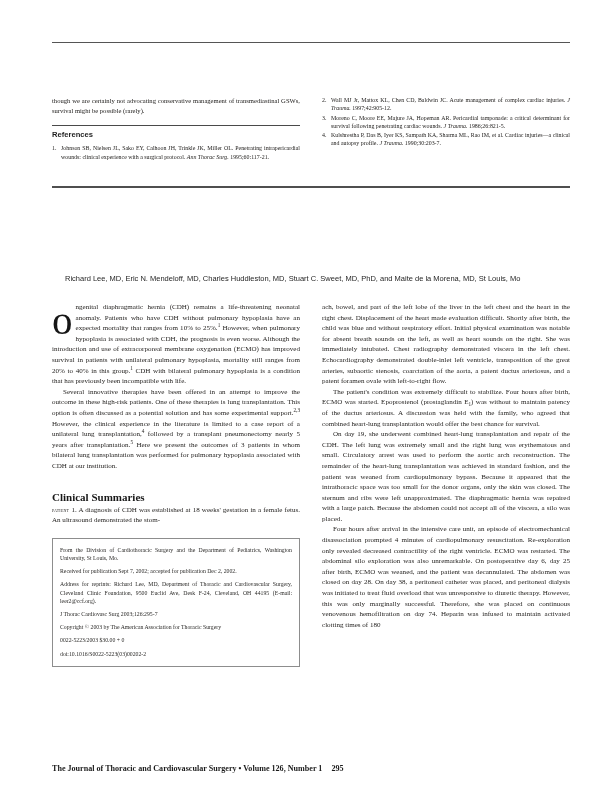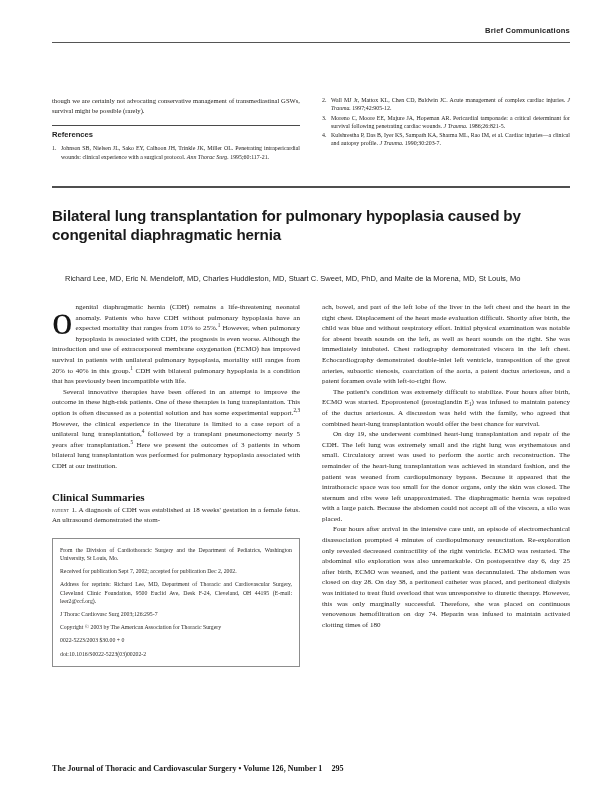--- a/index.html
+++ b/index.html
@@ -205,21 +205,20 @@
     font-size: 8.1px;
     color: #1b1b1b;
   }
   .footer .pageno { margin-left: 9px; }
 </style>
 </head>
 <body>
 
 <div class="page">
 
-  <div class="running-head">Brief Communications</div>
   <div class="rule-head"></div>
 
   <div class="top-area">
     <div class="top-col">
       <p class="tail-par">though we are certainly not advocating conservative management of transmediastinal GSWs, survival might be possible (rarely).</p>
       <div class="rule-refs"></div>
       <p class="refs-title">References</p>
       <p class="ref-item">
         <span class="ref-num">1.</span><span>Johnson SB, Nielsen JL, Sako EY, Calhoon JH, Trinkle JK, Miller OL.</span>
         <span>Penetrating intrapericardial wounds: clinical experience with a surgical protocol.</span>
@@ -244,21 +243,20 @@
         <span class="ref-num">4.</span><span>Kulshrestha P, Das B, Iyer KS, Sampath KA, Sharma ML, Rao IM, et al.</span>
         <span>Cardiac injuries—a clinical and autopsy profile.</span>
         <i>J Trauma.</i>
         <span>1990;30:203-7.</span>
       </p>
     </div>
   </div>
 
   <div class="rule-article"></div>
 
-  <h1 class="article-title">Bilateral lung transplantation for pulmonary hypoplasia caused by congenital diaphragmatic hernia</h1>
   <p class="article-authors">Richard Lee, MD, Eric N. Mendeloff, MD, Charles Huddleston, MD, Stuart C. Sweet, MD, PhD, and Maite de la Morena, MD, St Louis, Mo</p>
 
   <div class="body-cols">
 
     <div class="col">
       <p class="par dropcap-par"><span>ongenital diaphragmatic hernia (CDH) remains a life-threatening neonatal anomaly. Patients who have CDH without pulmonary hypoplasia have an expected mortality that ranges from 10% to 25%.</span><sup>1</sup><span> However, when pulmonary hypoplasia is associated with CDH, the prognosis is even worse. Although the introduction and use of extracorporeal membrane oxygenation (ECMO) has improved survival in patients with unilateral pulmonary hypoplasia, mortality still ranges from 20% to 40% in this group.</span><sup>1</sup><span> CDH with bilateral pulmonary hypoplasia is a condition that has previously been incompatible with life.</span></p>
 
       <p class="par indent"><span>Several innovative therapies have been offered in an attempt to improve the outcome in these high-risk patients. One of these therapies is lung transplantation. This option is often discussed as a potential solution and has some experimental support.</span><sup>2,3</sup><span> However, the clinical experience in the literature is limited to a case report of a unilateral lung transplantation,</span><sup>4</sup><span> followed by a transplant pneumonectomy nearly 5 years after transplantation.</span><sup>5</sup><span> Here we present the outcomes of 3 patients in whom bilateral lung transplantation was performed for pulmonary hypoplasia associated with CDH at our institution.</span></p>
 
       <h2 class="section-head">Clinical Summaries</h2>
@@ -271,21 +269,21 @@
         <p class="fn-par">Address for reprints: Richard Lee, MD, Department of Thoracic and Cardiovascular Surgery, Cleveland Clinic Foundation, 9500 Euclid Ave, Desk F-24, Cleveland, OH 44195 (E-mail: leer2@ccf.org).</p>
         <p class="fn-par fn-plain">J Thorac Cardiovasc Surg 2003;126:295-7</p>
         <p class="fn-par fn-plain">Copyright © 2003 by The American Association for Thoracic Surgery</p>
         <p class="fn-par fn-plain">0022-5223/2003 $30.00 + 0</p>
         <p class="fn-par fn-plain">doi:10.1016/S0022-5223(03)00202-2</p>
       </div>
     </div>
 
     <div class="col">
       <p class="par">ach, bowel, and part of the left lobe of the liver in the left chest and the heart in the right chest. Displacement of the heart made evaluation difficult. Shortly after birth, the child was blue and without respiratory effort. Initial physical examination was notable for absent breath sounds on the left, as well as heart sounds on the right. She was immediately intubated. Chest radiography demonstrated viscera in the left chest. Echocardiography demonstrated double-inlet left ventricle, transposition of the great arteries, subaortic stenosis, coarctation of the aorta, a patent ductus arteriosus, and a patent foramen ovale with left-to-right flow.</p>
-      <p class="par indent"><span>The patient's condition was extremely difficult to stabilize. Four hours after birth, ECMO was started. Epoprostenol (prostaglandin E</span><sub>1</sub><span>) was infused to maintain patency of the ductus arteriosus. A discussion was held with the family, who agreed that combined heart-lung transplantation would offer the best chance for survival.</span></p>
+      <p class="par indent"><span>The patient's condition was extremely difficult to stabilize. Four hours after birth, ECMO was started. Epoprostenol (prostaglandin E</span><sub>1</sub><span>) was without to maintain patency of the ductus arteriosus. A discussion was held with the family, who agreed that combined heart-lung transplantation would offer the best chance for survival.</span></p>
       <p class="par indent">On day 19, she underwent combined heart-lung transplantation and repair of the CDH. The left lung was extremely small and the right lung was erythematous and small. Circulatory arrest was used to perform the aortic arch reconstruction. The remainder of the heart-lung transplantation was achieved in standard fashion, and the patient was weaned from cardiopulmonary bypass. Because it appeared that the intrathoracic space was too small for the donor organs, only the skin was closed. The sternum and ribs were left unapproximated. The diaphragmatic hernia was repaired with a large patch. Because the abdomen could not accept all of the viscera, a silo was placed.</p>
       <p class="par indent">Four hours after arrival in the intensive care unit, an episode of electromechanical disassociation prompted 4 minutes of cardiopulmonary resuscitation. Re-exploration only revealed decreased contractility of the right ventricle. ECMO was restarted. The abdominal silo exploration was also unremarkable. On postoperative day 6, day 25 after birth, ECMO was weaned, and the patient was decannulated. The abdomen was closed on day 28. On day 38, a peritoneal catheter was placed, and peritoneal dialysis was initiated to treat fluid overload that was unresponsive to diuretic therapy. However, this was only marginally successful. Therefore, she was placed on continuous venovenous hemofiltration on day 74. Heparin was infused to maintain activated clotting times of 180</p>
     </div>
 
   </div>
 
   <div class="footer-rule"></div>
   <div class="footer">
     <span>The Journal of Thoracic and Cardiovascular Surgery • Volume 126, Number 1</span><span class="pageno">295</span>
   </div>

